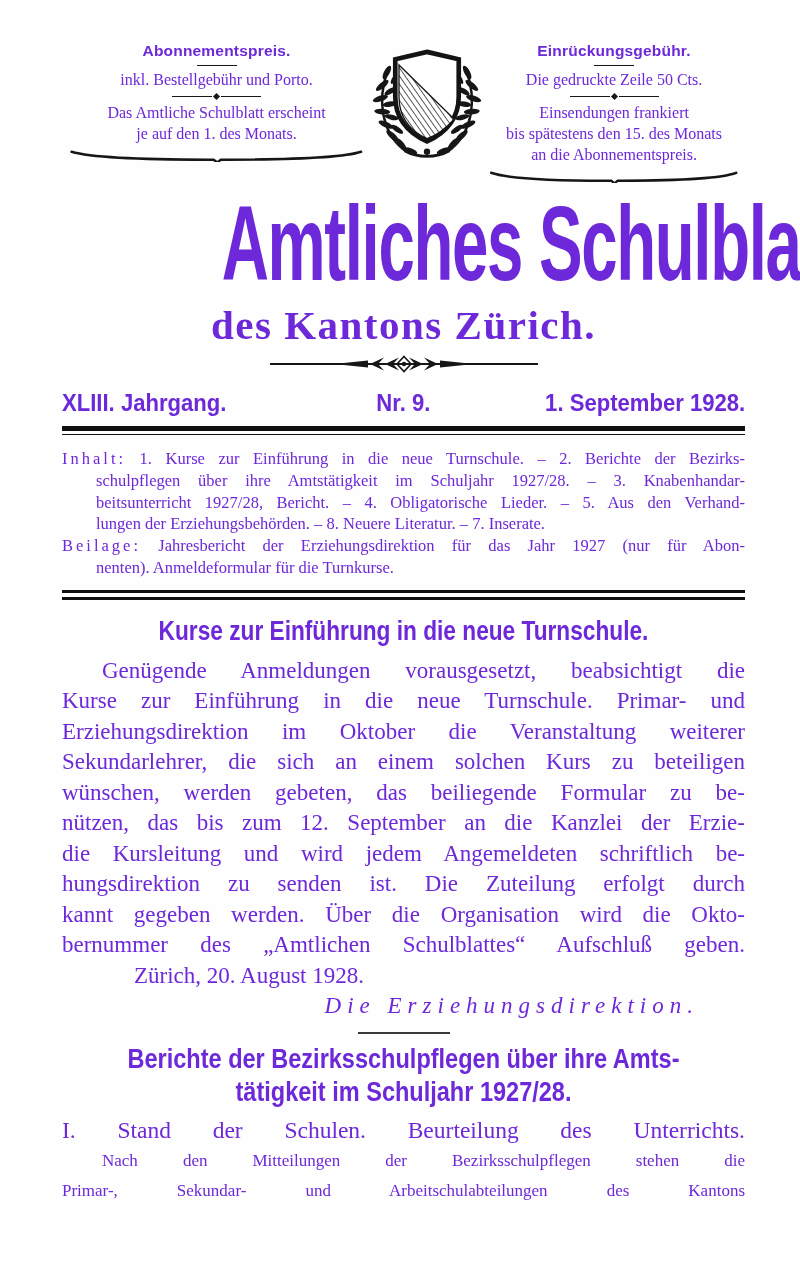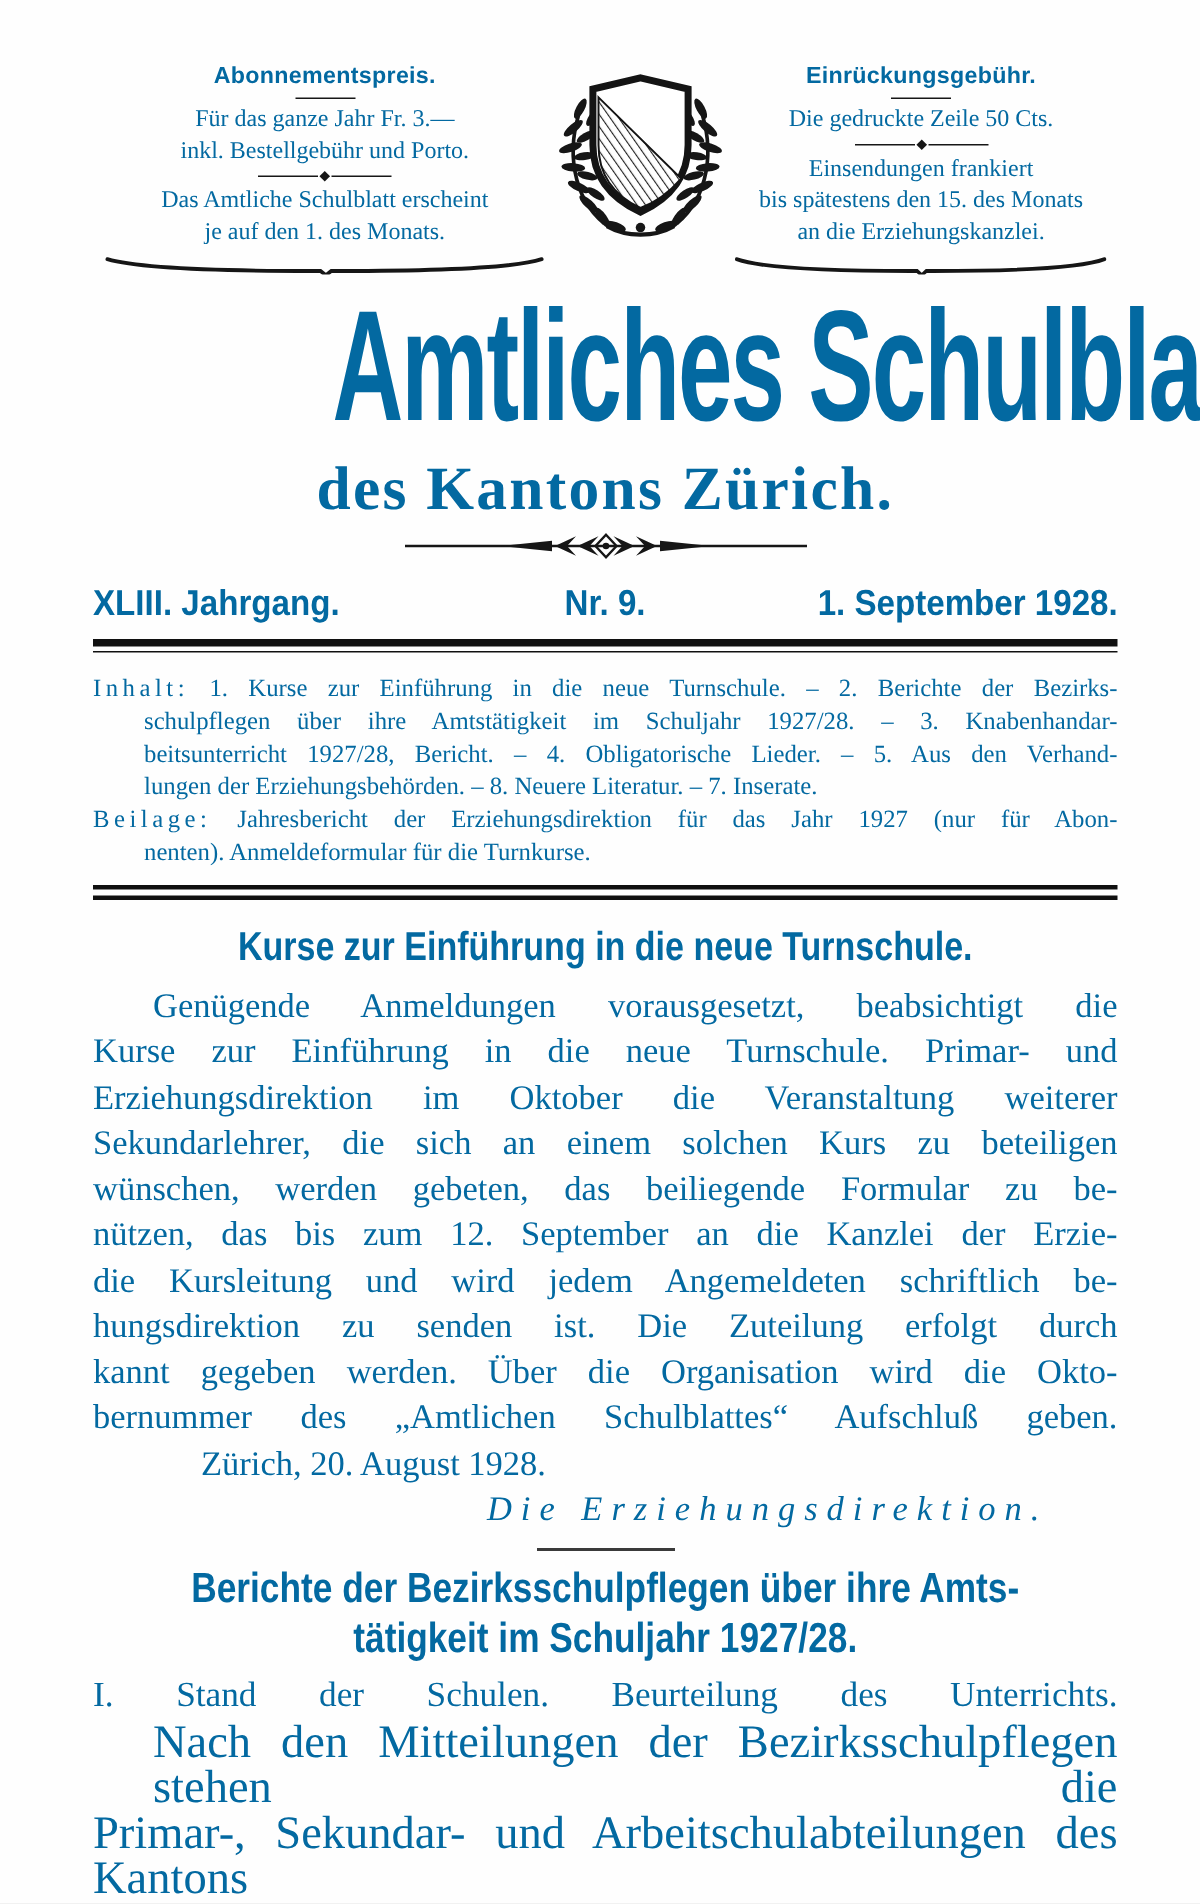--- a/index.html
+++ b/index.html
@@ -1,18 +1,18 @@
 <!DOCTYPE html>
 <html><head>
 <meta charset="utf-8">
 <style>
   html,body{margin:0;padding:0;background:#e8e8e8;}
   .page{
     position:relative;width:800px;height:1269px;margin:0 auto;
-    background:#fefefe;color:#0369a1;overflow:hidden;box-sizing:border-box;
+    background:#fefefe;color:#6d28d9;overflow:hidden;box-sizing:border-box;
     padding:40px 55px 0 62px;
     font-family:"Liberation Serif", serif;
   }
   
   .masthead{display:flex;align-items:flex-start;}
   .mh-col{text-align:center;font-size:16px;line-height:21px;}
   .mh-col.left{flex:1.18;}
   .mh-col.right{flex:1;}
   .mh-emblem{flex:0 0 104px;display:flex;justify-content:center;margin-top:2px;}
   .mh-title{font-family:"Liberation Sans",sans-serif;font-weight:bold;font-size:15.5px;letter-spacing:.2px;}
@@ -51,35 +51,34 @@
   .h-cond{display:block;white-space:nowrap;transform:scaleX(.84);transform-origin:center;}
   .head1{font-size:27px;line-height:31px;}
   .head2{font-size:28px;line-height:33px;margin-top:8px;}
   .bodytext{margin-top:9px;font-size:23px;line-height:30.5px;}
   .bl{text-align:justify;text-align-last:justify;}
   .ind{padding-left:40px;}
   .date-line{text-align:left;text-align-last:left;padding-left:72px;}
   .sig{text-align:center;text-align-last:right;padding-right:46px;letter-spacing:6px;font-style:italic;}
   .sep{width:92px;height:2px;background:#3a3a3a;margin:10px auto 0;}
   .substand{margin-top:7px;font-size:23.5px;line-height:30px;text-align:justify;text-align-last:justify;}
-  .body2{margin-top:1px;font-size:31px;line-height:30.5px;}
+  .body2{margin-top:1px;font-size:17px;line-height:30.5px;}
   svg{display:block;}
 </style>
 </head>
 <body>
 
 <div class="page">
 
   <header class="masthead">
     <div class="mh-col left">
       <div class="mh-title">Abonnementspreis.</div>
       <div class="mini-sep">
           <span class="seg"></span>
         </div>
-      <div class="mh-line">Für das ganze Jahr Fr. 3.—</div>
       <div class="mh-line">inkl. Bestellgebühr und Porto.</div>
       <div class="mini-sep">
           <span class="seg"></span>
           <span class="dmd"></span>
           <span class="seg"></span>
         </div>
       <div class="mh-line">Das Amtliche Schulblatt erscheint</div>
       <div class="mh-line">je auf den 1. des Monats.</div>
       <svg class="brace" viewBox="0 0 330 14" preserveAspectRatio="none">
         <path d="M4 3 C 28 10, 90 11.5, 156 11.5 L162 11.5 L166 14.5 L170 11.5 L176 11.5 C 244 11.5, 304 10, 326 3" fill="none" stroke="#161616" stroke-width="2.8" stroke-linecap="round"></path>
@@ -144,21 +143,21 @@
           <span class="seg"></span>
         </div>
       <div class="mh-line">Die gedruckte Zeile 50 Cts.</div>
       <div class="mini-sep">
           <span class="seg"></span>
           <span class="dmd"></span>
           <span class="seg"></span>
         </div>
       <div class="mh-line">Einsendungen frankiert</div>
       <div class="mh-line">bis spätestens den 15. des Monats</div>
-      <div class="mh-line">an die Erziehungskanzlei.</div>
+      <div class="mh-line">an die Abonnementspreis.</div>
       <svg class="brace" viewBox="0 0 330 14" preserveAspectRatio="none">
         <path d="M4 3 C 28 10, 90 11.5, 156 11.5 L162 11.5 L166 14.5 L170 11.5 L176 11.5 C 244 11.5, 304 10, 326 3" fill="none" stroke="#161616" stroke-width="2.8" stroke-linecap="round"></path>
       </svg>
     </div>
   </header>
 
   <div class="title-block">
     <h1><span class="t-main">Amtliches Schulblatt</span></h1>
     <div class="t-sub">des Kantons Zürich.</div>
     <div class="ornament">

